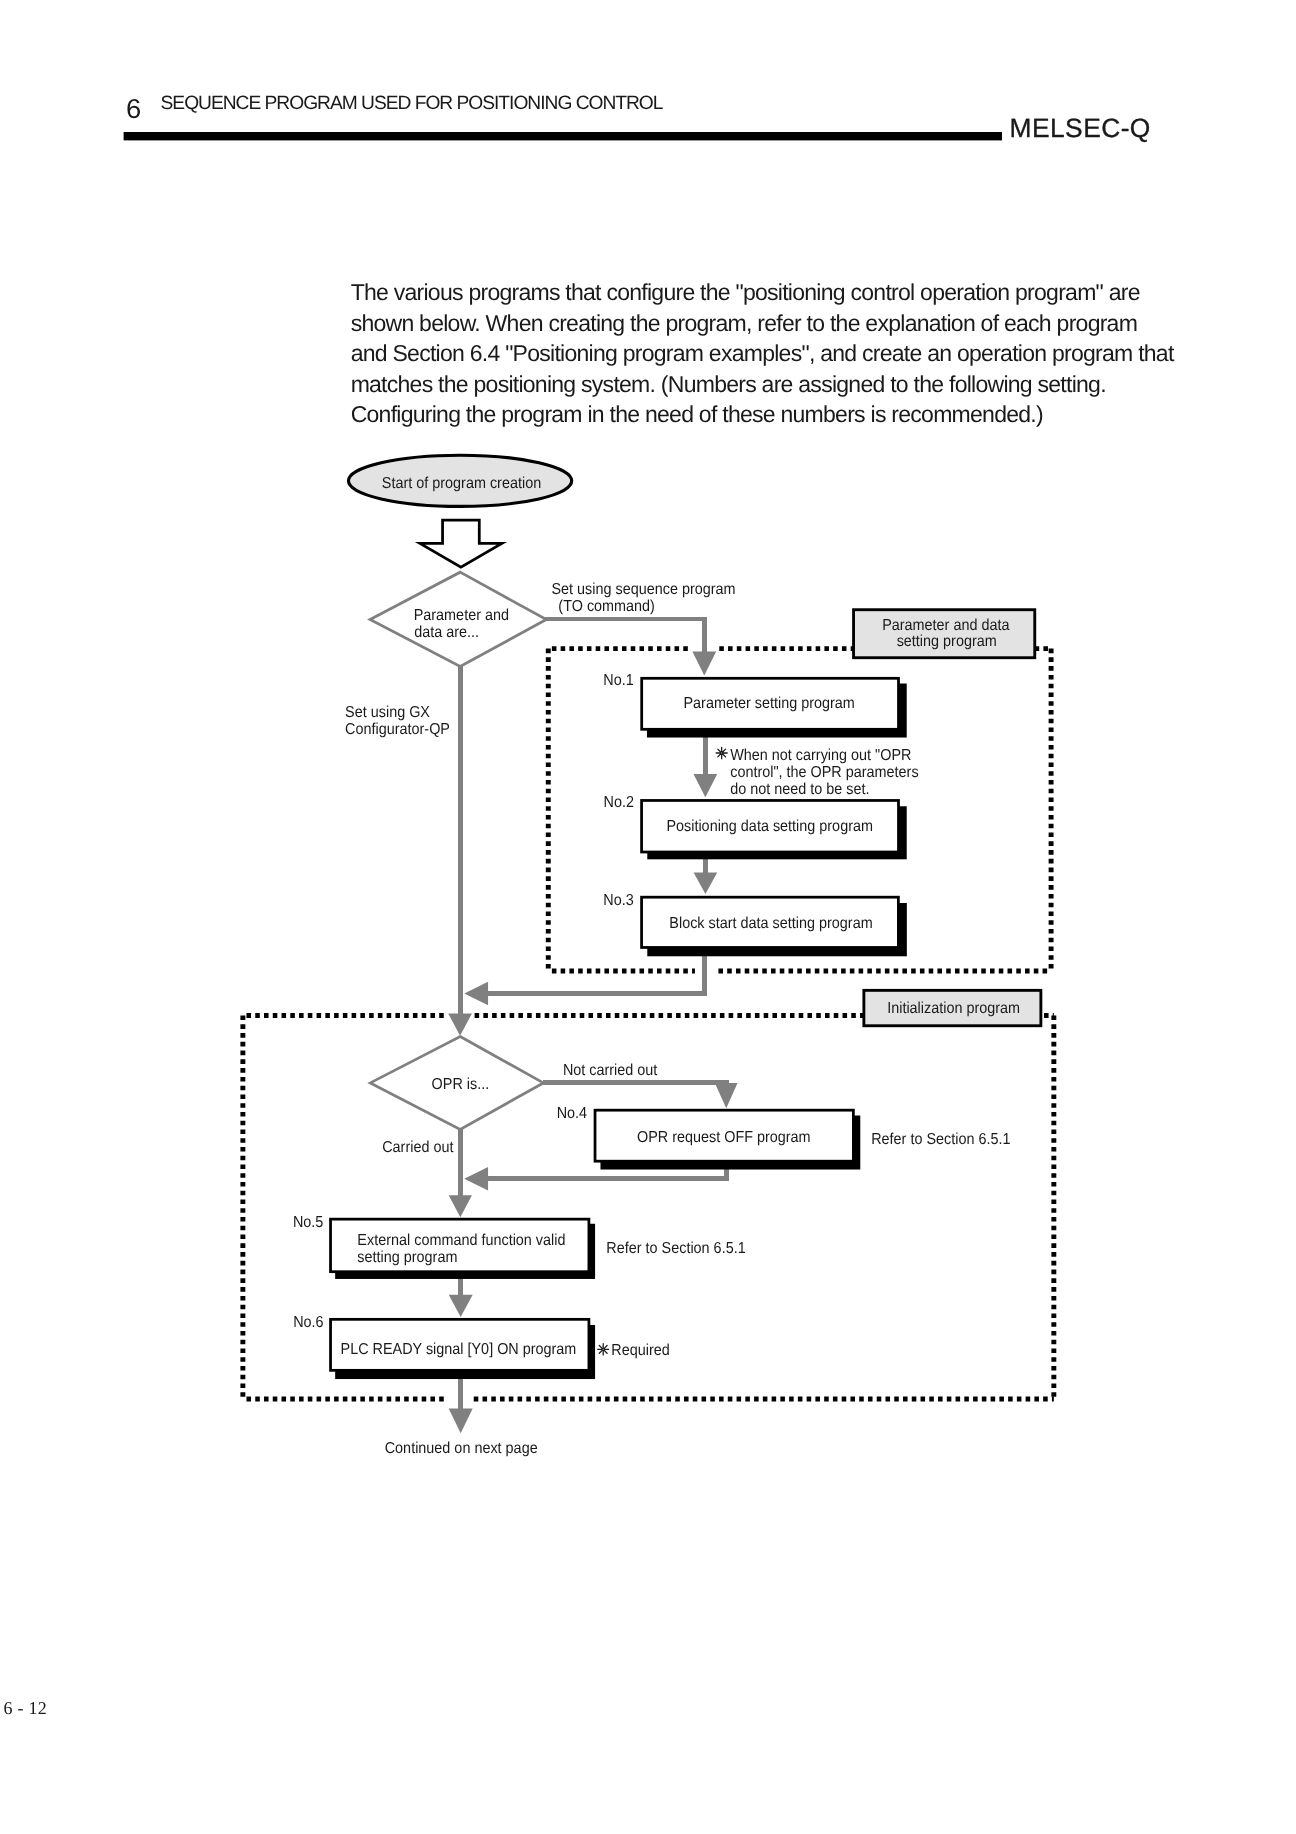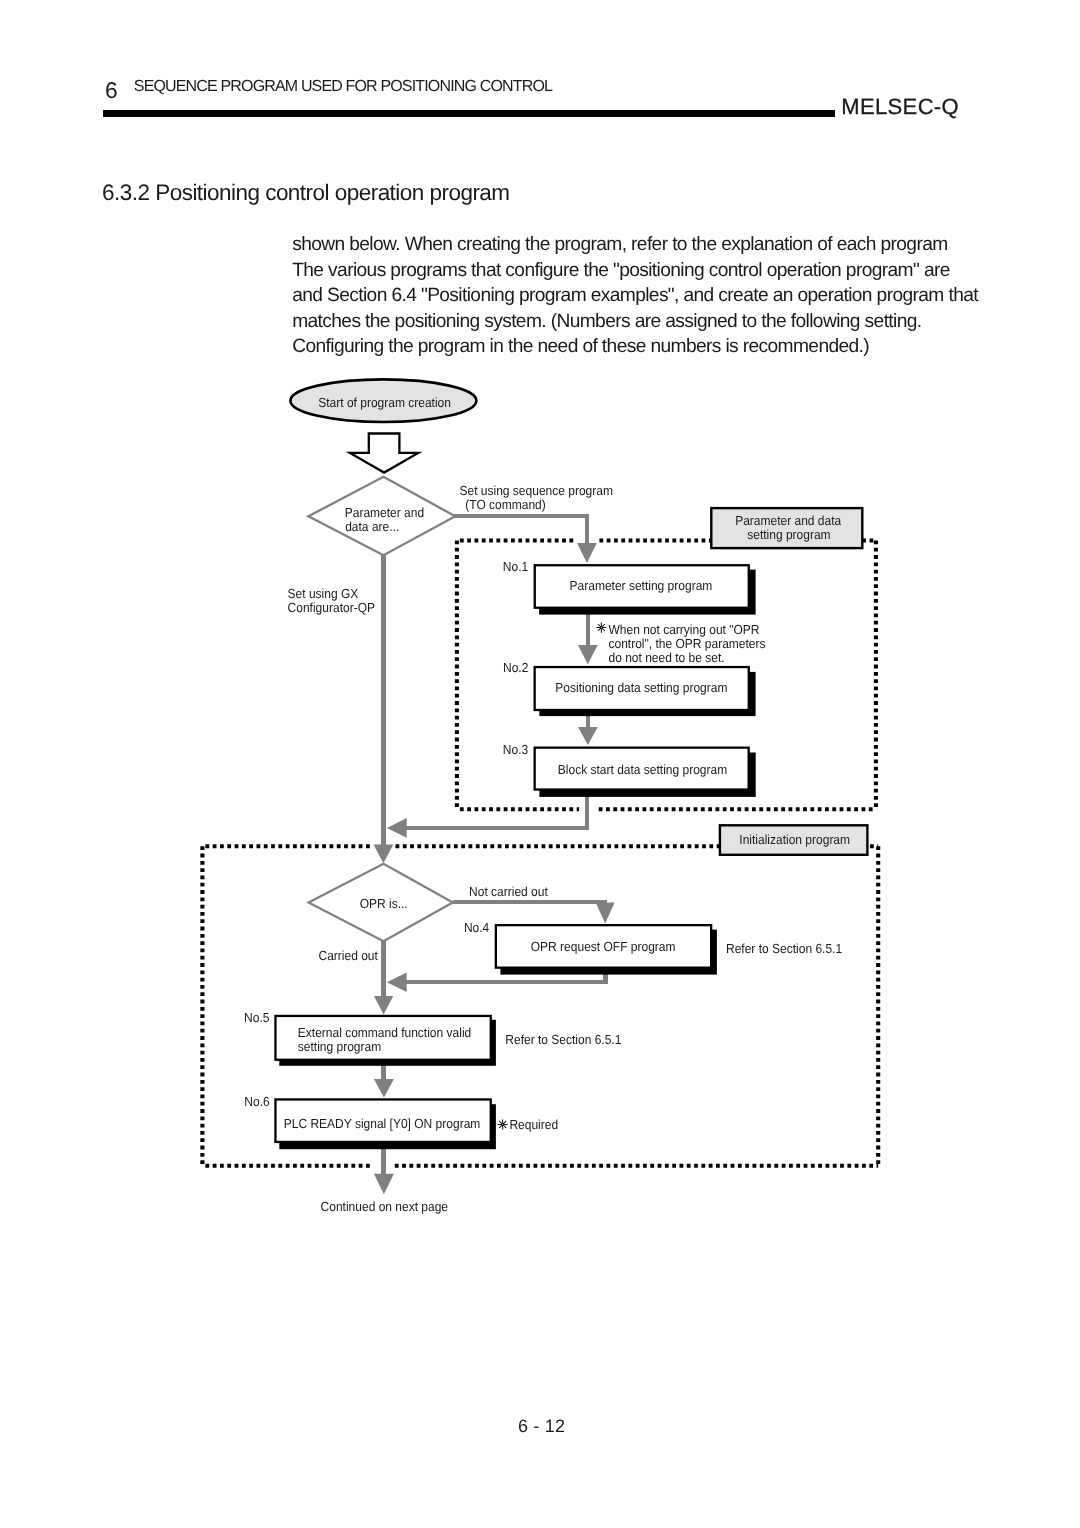--- a/index.html
+++ b/index.html
@@ -21,41 +21,40 @@
     -webkit-text-stroke:0.28px #1a1a1a; }
 
   
   .sec-title { position:absolute; left:102.1px; top:182px; font-size:22.5px; letter-spacing:-0.53px; line-height:1; white-space:nowrap; }
 
   
   .para { position:absolute; left:292.2px; top:232px; width:760px; font-size:19.2px; letter-spacing:-0.62px; line-height:25.6px; }
   .para span { display:block; white-space:nowrap; }
 
   
-  .pagenum { position:absolute; left:3px; right:0; top:1417px; text-align:center; font-size:18px; letter-spacing:0.2px; line-height:1; }
+  .pagenum { position:absolute; left:3px; right:0; top:1417px; text-align:left; font-size:15px; letter-spacing:0.2px; line-height:1;font-family:Liberation Serif, serif; }
 
   
   #flow { position:absolute; left:0; top:0; }
   #flow text { font-family:"Liberation Sans", sans-serif; fill:#1a1a1a; }
   #flow text.fc { font-size:13.2px; letter-spacing:0; }
 </style>
 </head>
 <body>
 
 <div class="page">
 
   <div class="hdr-num">6</div>
   <div class="hdr-title">SEQUENCE PROGRAM USED FOR POSITIONING CONTROL</div>
   <div class="hdr-rule"></div>
   <div class="hdr-brand">MELSEC-Q</div>
 
-  <div class="sec-title">6.3.2 Positioning control operation program</div>
   <div class="para">
+    <span>The various programs that configure the "positioning control operation program" are</span>
     <span>shown below. When creating the program, refer to the explanation of each program</span>
-    <span>The various programs that configure the "positioning control operation program" are</span>
     <span>and Section 6.4 "Positioning program examples", and create an operation program that</span>
     <span>matches the positioning system. (Numbers are assigned to the following setting.</span>
     <span>Configuring the program in the need of these numbers is recommended.)</span>
   </div>
 
   <svg id="flow" width="1080" height="1300" viewBox="0 0 1080 1300">
 
     <g fill="none" stroke="#000" stroke-width="4.1" stroke-dasharray="3.8 3.5" stroke-linecap="butt">
       <path d="M459.9 540.5 H573.5"></path>
       <path d="M599.4 540.5 H875.9"></path>

